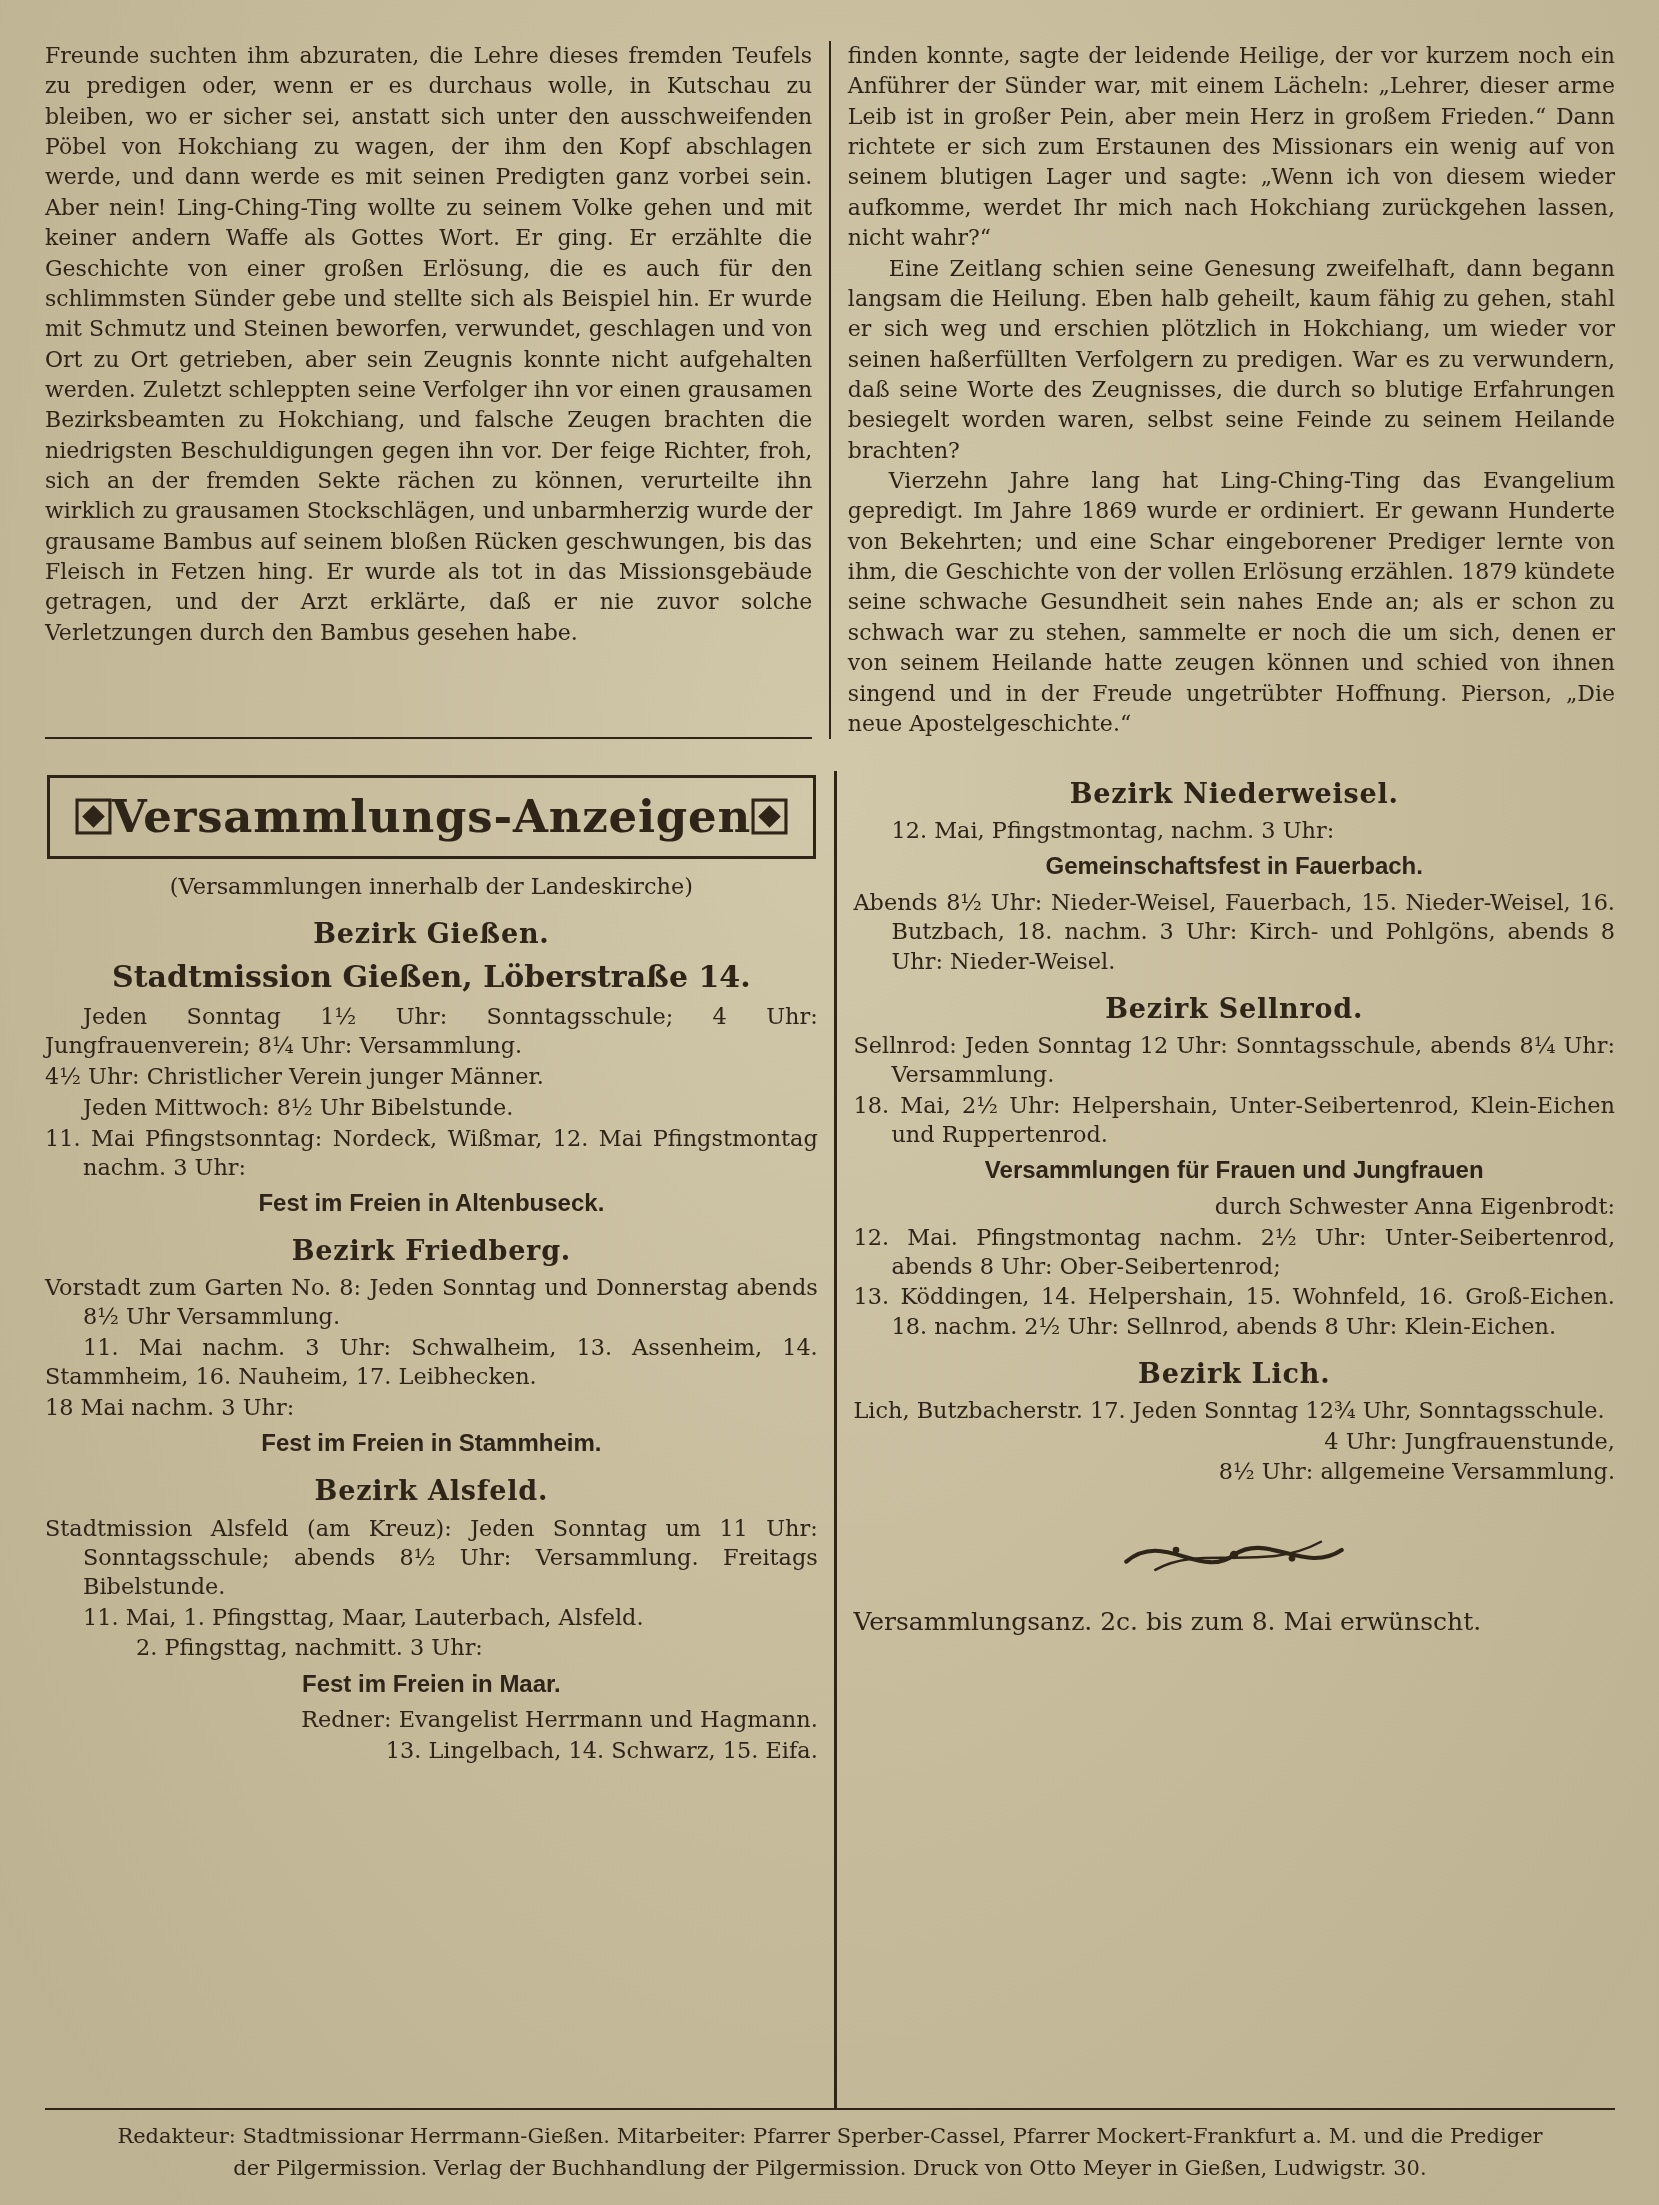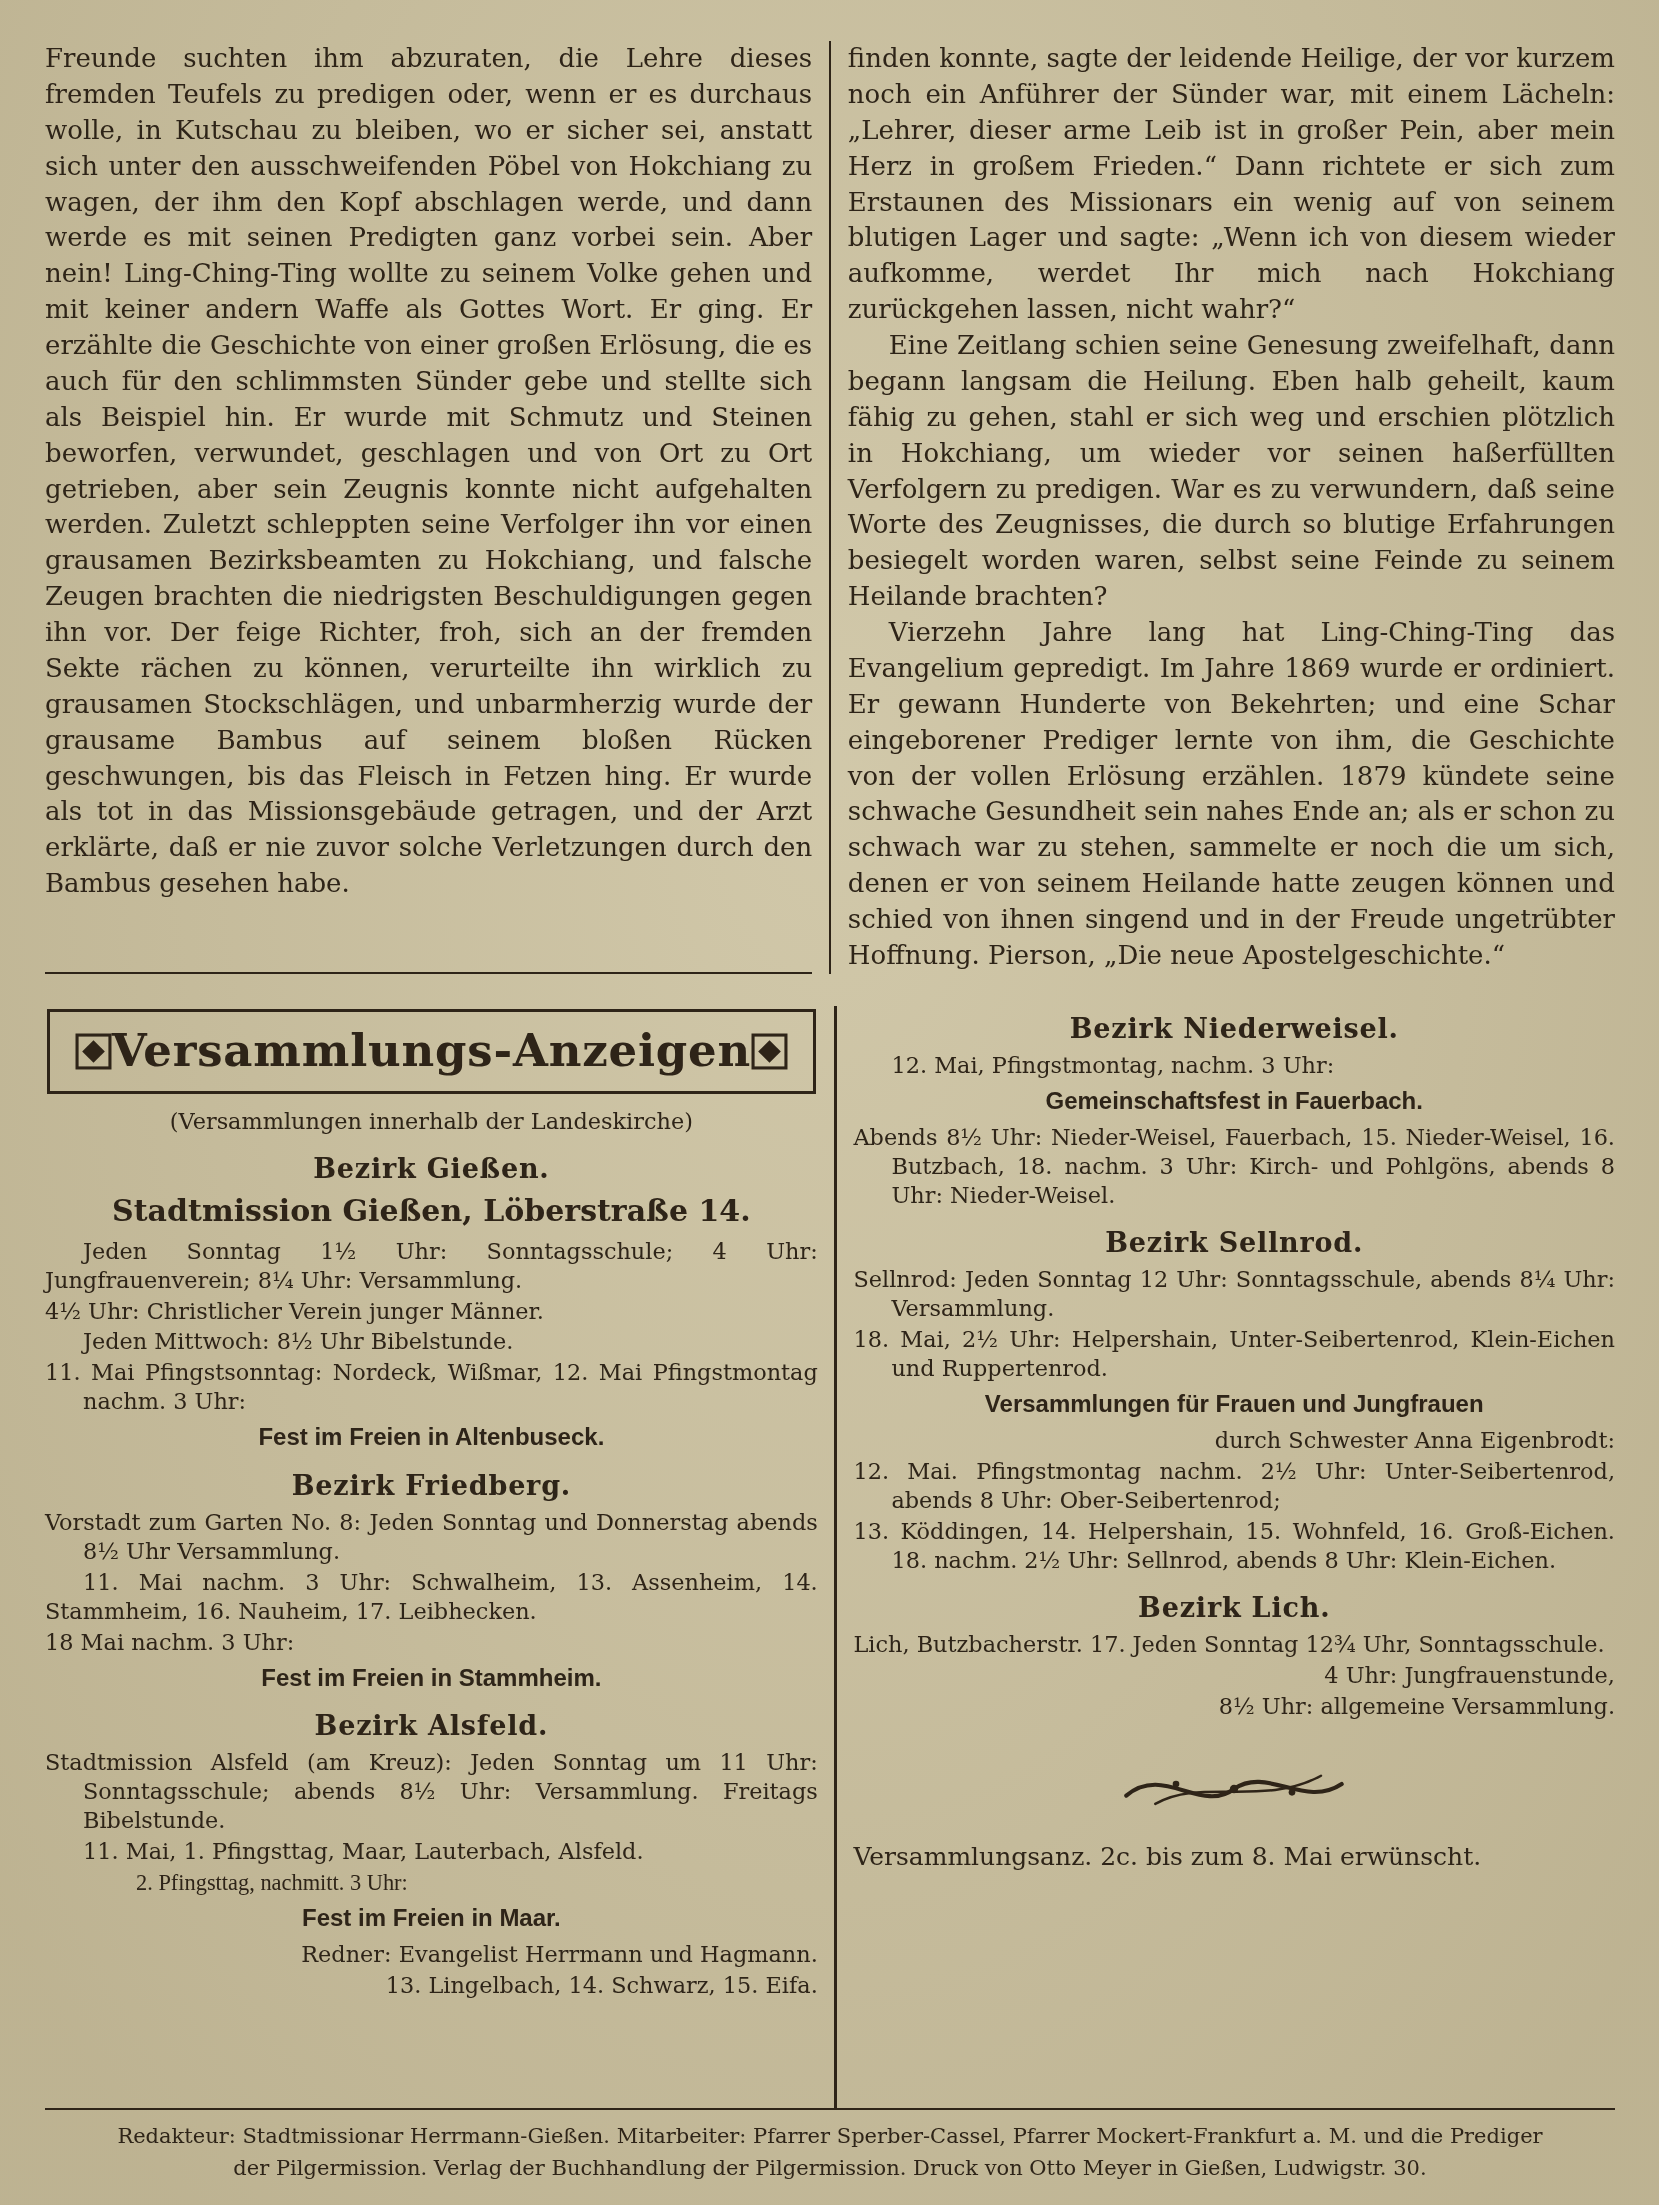--- a/index.html
+++ b/index.html
@@ -14,21 +14,21 @@
     background:var(--paper);
     background-image:radial-gradient(ellipse at 50% 35%, rgba(255,255,255,0.10), rgba(60,45,20,0.10) 90%);
     color:var(--ink);
     font-family:"DejaVu Serif","Liberation Serif",serif;
     padding:41px 45px 20px;
     display:flex;flex-direction:column;
     overflow:hidden;position:relative;
   }
   
   .story{display:flex;}
-  .story .col{flex:1;font-size:26px;line-height:1.38;text-align:justify;hyphens:auto;}
+  .story .col{flex:1;font-size:22px;line-height:1.38;text-align:justify;hyphens:auto;}
   .story .col-left{border-bottom:2.5px solid var(--ink);padding-bottom:8.3px;}
   .story p{margin:0;}
   .story p + p{text-indent:41px;}
   .vrule{width:2.5px;background:var(--ink);margin:0 16.6px;flex:0 0 2.5px;}
   
   .ann{display:flex;margin-top:32px;flex:1;min-height:0;}
   .ann .col{flex:1;font-size:22.4px;line-height:1.3;}
   .header-box{
     border:3.3px solid var(--ink);
     display:flex;align-items:center;justify-content:space-between;
@@ -37,21 +37,21 @@
   .header-box h1{margin:0;font-size:45px;font-weight:bold;letter-spacing:0.8px;white-space:nowrap;}
   .orn{width:37px;height:37px;flex:0 0 37px;}
   .orn rect{fill:none;stroke:var(--ink);stroke-width:3;}
   .orn path{fill:var(--ink);}
   .subtitle{text-align:center;margin:0 0 6.6px;font-size:22.4px;}
   h2.bezirk{text-align:center;font-size:27px;font-weight:bold;margin:15px 0 5px;letter-spacing:0.8px;}
   .ann .col-right h2.bezirk:first-child{margin-top:5px;}
   .subhead{text-align:center;font-size:30px;font-weight:bold;margin:0 0 6.6px;}
   .entry{margin:0 0 1.7px;text-align:justify;}
   .indent{text-indent:38px;}
-  .indent2{text-indent:91px;font-family:Liberation Serif, serif;}
+  .indent2{text-indent:91px;}
   .hang{padding-left:38px;text-indent:-38px;}
   .center{text-align:right;text-indent:0;}
   .fest{
     text-align:center;font-weight:bold;font-size:24px;
     font-family:"Liberation Sans","DejaVu Sans",sans-serif;
     margin:5px 0 6.6px;
   }
   .flourish-wrap{display:flex;justify-content:center;margin:38px 0 21.6px;}
   .flourish path{fill:none;stroke:var(--ink);stroke-linecap:round;}
   .flourish circle{fill:var(--ink);}

